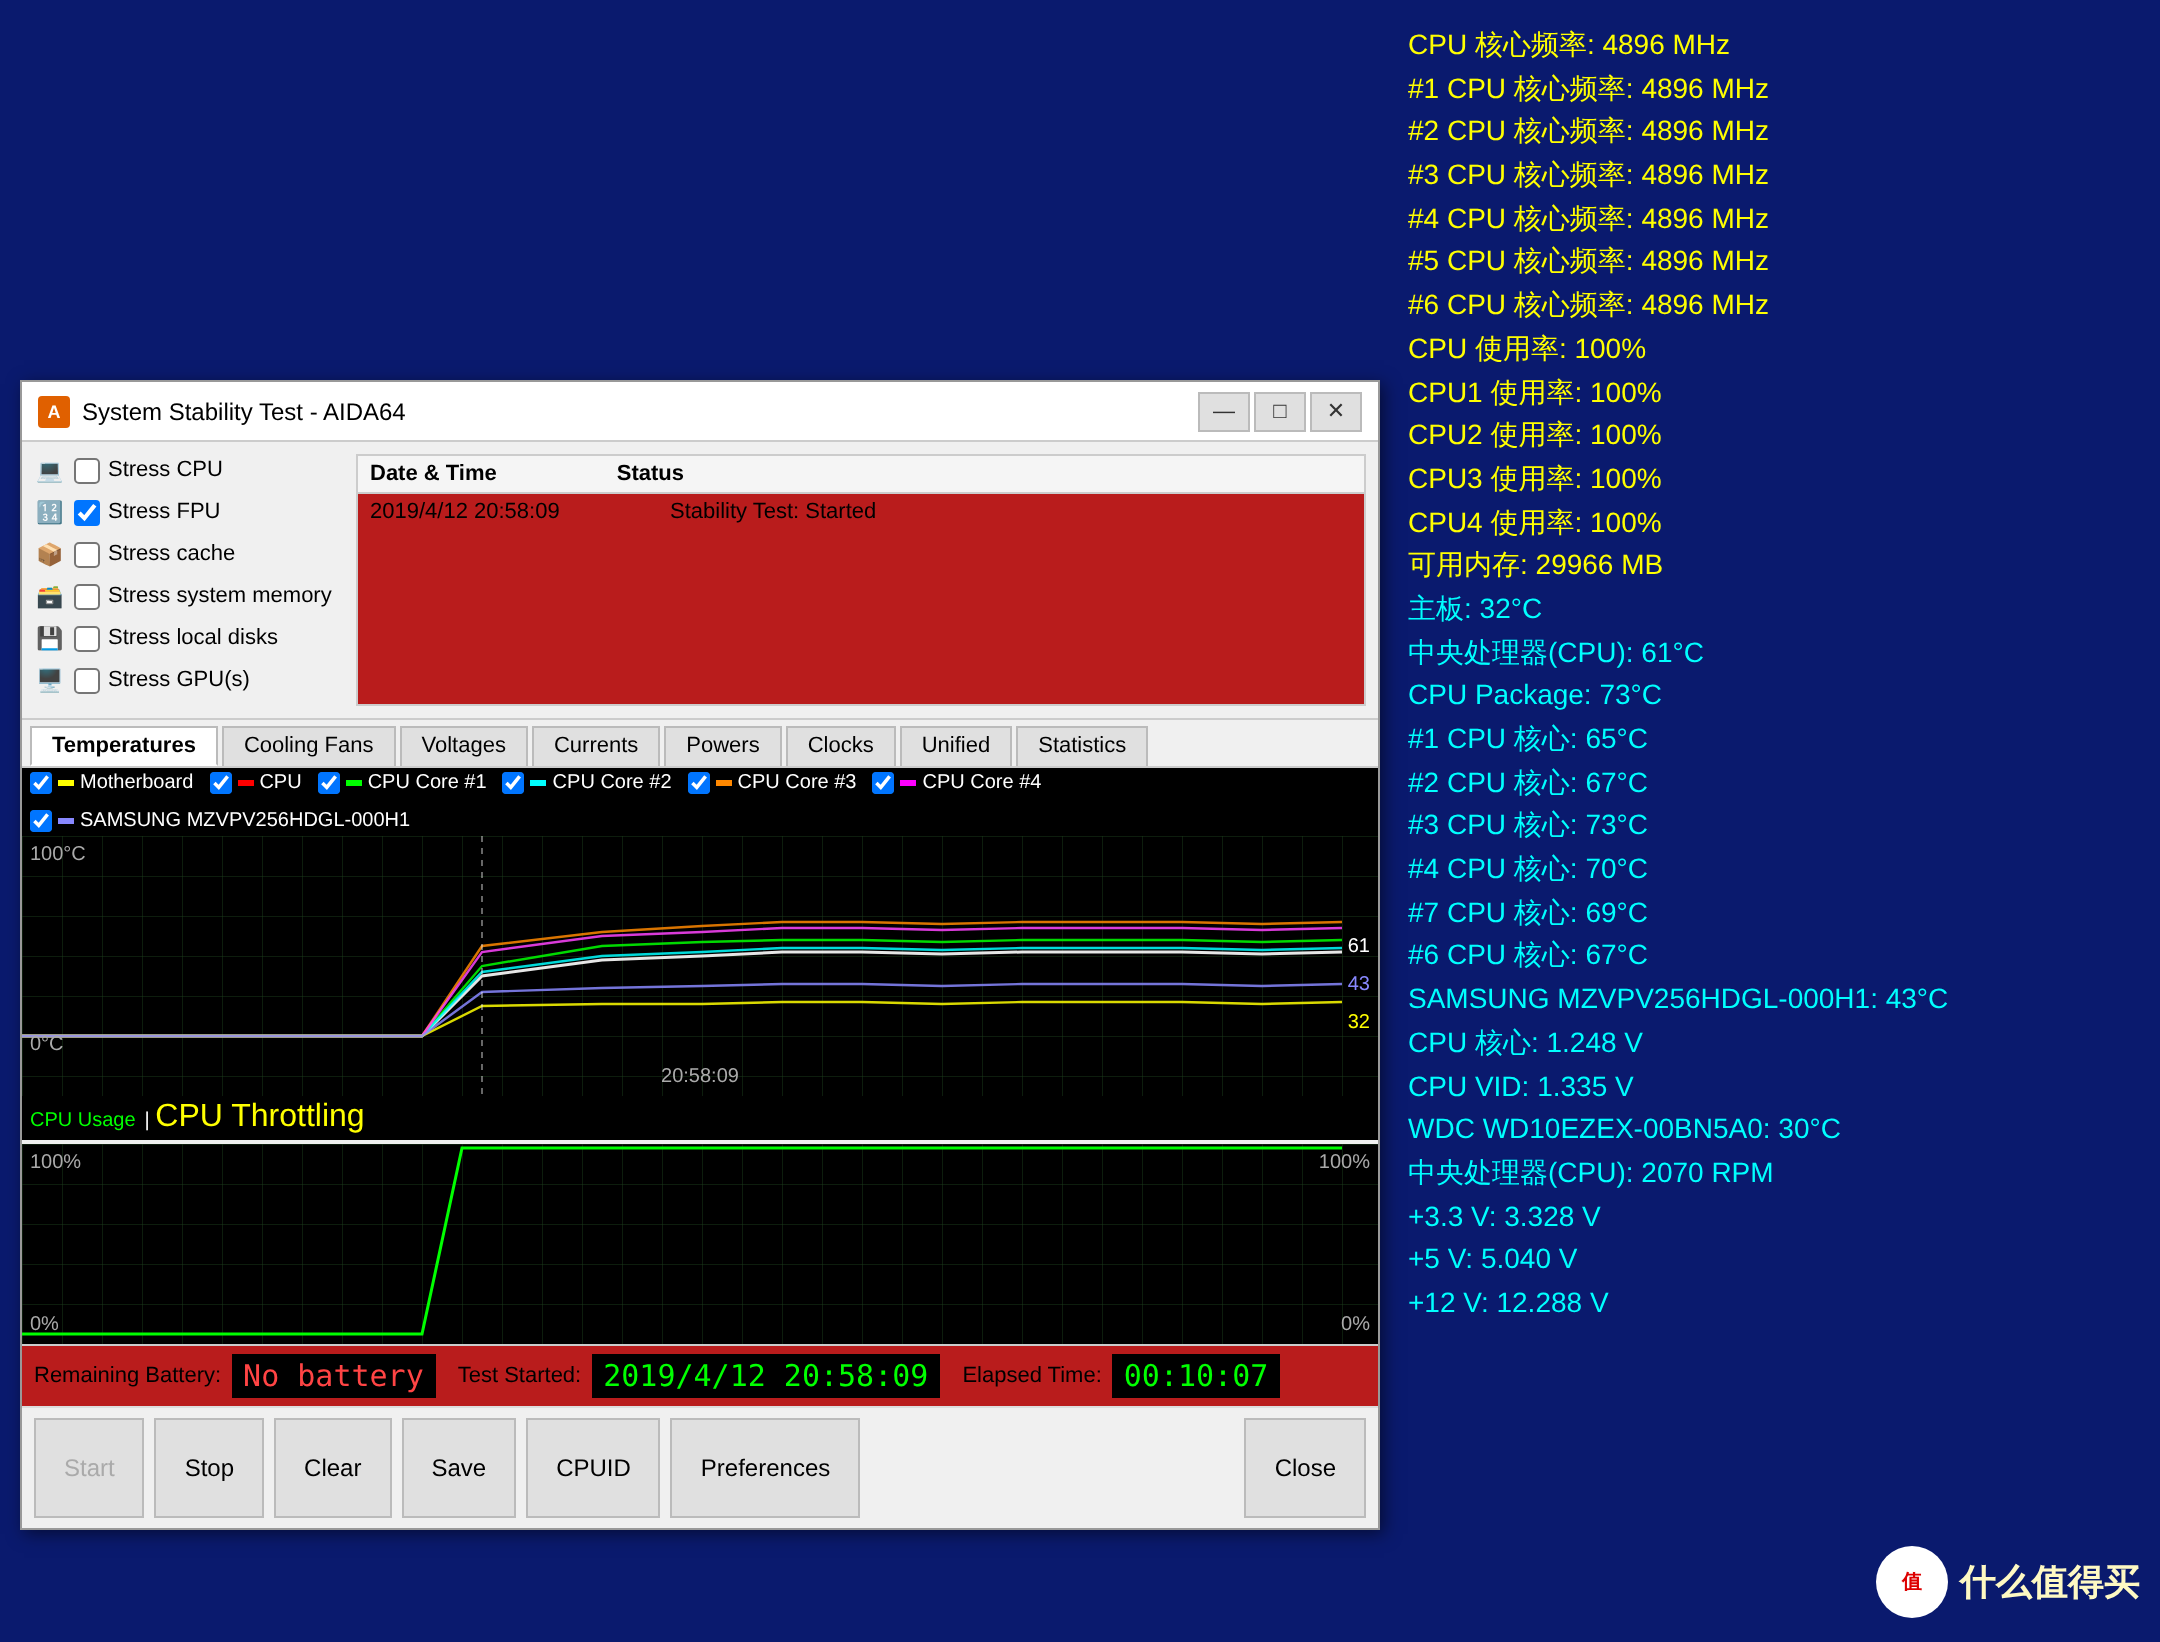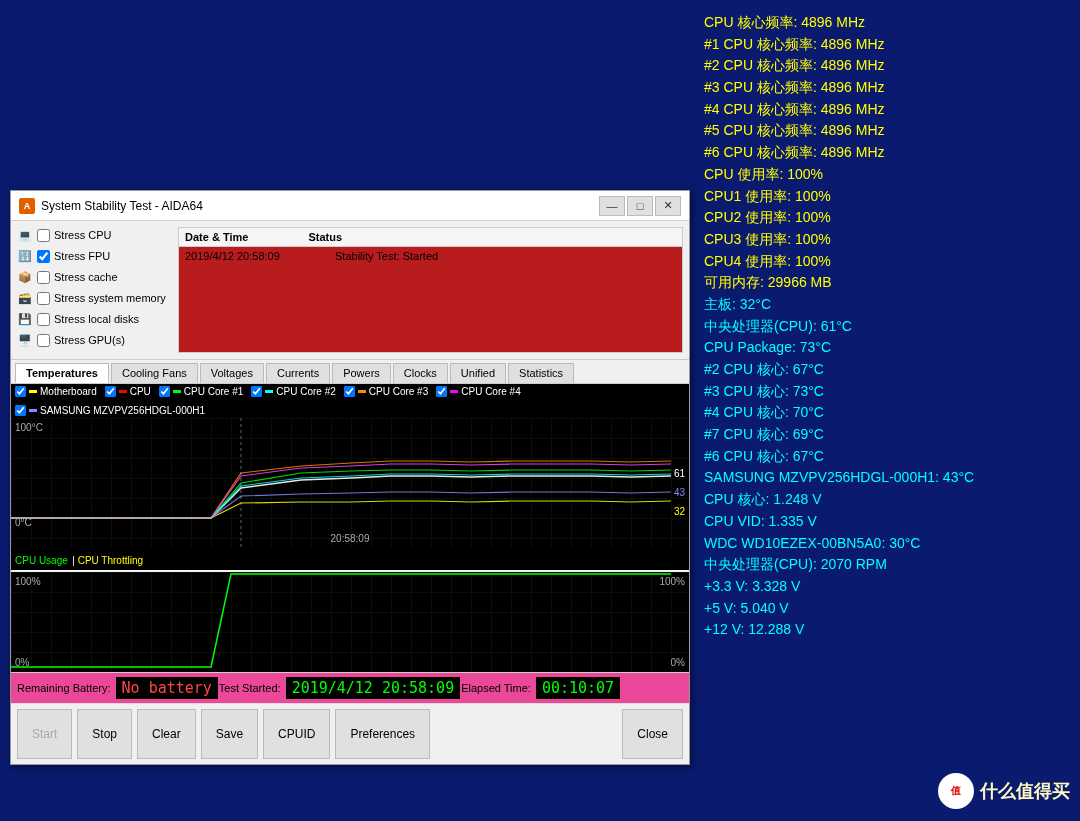--- a/index.html
+++ b/index.html
@@ -256,24 +256,24 @@
       height: 100px;
       position: relative;
       overflow: hidden;
       margin-top: 2px;
     }
 
     
     .status-bar {
       display: flex;
       align-items: center;
-      background: #ec4899;
+      background: #b91c1c;
       border-top: 1px solid #ccc;
       padding: 4px 6px;
-      gap: 1px;
+      gap: 11px;
       font-size: 11px;
     }
     .status-item {
       display: flex;
       align-items: center;
       gap: 5px;
     }
     .status-label { color: #000; }
     .status-value {
       background: #000;
@@ -324,20 +324,21 @@
     <div class="stat-line stat-yellow">#6 CPU 核心频率: 4896 MHz</div>
     <div class="stat-line stat-yellow">CPU 使用率: 100%</div>
     <div class="stat-line stat-yellow">CPU1 使用率: 100%</div>
     <div class="stat-line stat-yellow">CPU2 使用率: 100%</div>
     <div class="stat-line stat-yellow">CPU3 使用率: 100%</div>
     <div class="stat-line stat-yellow">CPU4 使用率: 100%</div>
     <div class="stat-line stat-yellow">可用内存: 29966 MB</div>
     <div class="stat-line stat-cyan">主板: 32°C</div>
     <div class="stat-line stat-cyan">中央处理器(CPU): 61°C</div>
     <div class="stat-line stat-cyan">CPU Package: 73°C</div>
+    <div class="stat-line stat-cyan"> #1 CPU 核心: 65°C</div>
     <div class="stat-line stat-cyan"> #2 CPU 核心: 67°C</div>
     <div class="stat-line stat-cyan"> #3 CPU 核心: 73°C</div>
     <div class="stat-line stat-cyan"> #4 CPU 核心: 70°C</div>
     <div class="stat-line stat-cyan"> #7 CPU 核心: 69°C</div>
     <div class="stat-line stat-cyan"> #6 CPU 核心: 67°C</div>
     <div class="stat-line stat-cyan">SAMSUNG MZVPV256HDGL-000H1: 43°C</div>
     <div class="stat-line stat-cyan">CPU 核心: 1.248 V</div>
     <div class="stat-line stat-cyan">CPU VID: 1.335 V</div>
     <div class="stat-line stat-cyan">WDC WD10EZEX-00BN5A0: 30°C</div>
     <div class="stat-line stat-cyan">中央处理器(CPU): 2070 RPM</div>
@@ -489,21 +490,21 @@
     <div style="position:absolute;right:4px;top:50px;display:flex;flex-direction:column;gap:8px;">
       <span style="color:#fff;font-size:10px;">61</span>
       <span style="color:#8888ff;font-size:10px;">43</span>
       <span style="color:#ffff00;font-size:10px;">32</span>
     </div>
   </div>
 
   <div style="background:#000;padding:2px 4px;">
     <span style="color:#00ff00;font-size:10px;">CPU Usage</span>
     <span style="color:#fff;font-size:10px;"> | </span>
-    <span style="color:#ffff00;font-size:10px;">CPU Throttling</span>
+    <span style="color:#ffff00;font-size:16px;">CPU Throttling</span>
   </div>
   <div class="chart-cpu">
     <svg class="grid-lines" xmlns="http://www.w3.org/2000/svg" width="100%" height="100%">
       <defs>
         <pattern id="grid2" width="20" height="20" patternUnits="userSpaceOnUse">
           <path d="M 20 0 L 0 0 0 20" fill="none" stroke="#1a3a1a" stroke-width="0.5"></path>
         </pattern>
       </defs>
       <rect width="100%" height="100%" fill="url(#grid2)"></rect>
 

